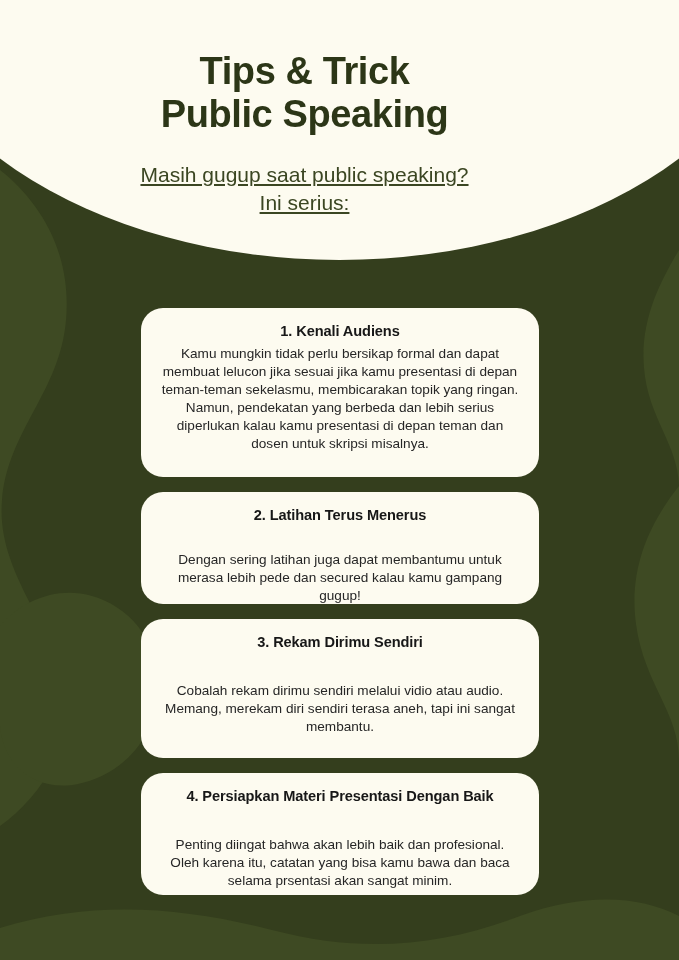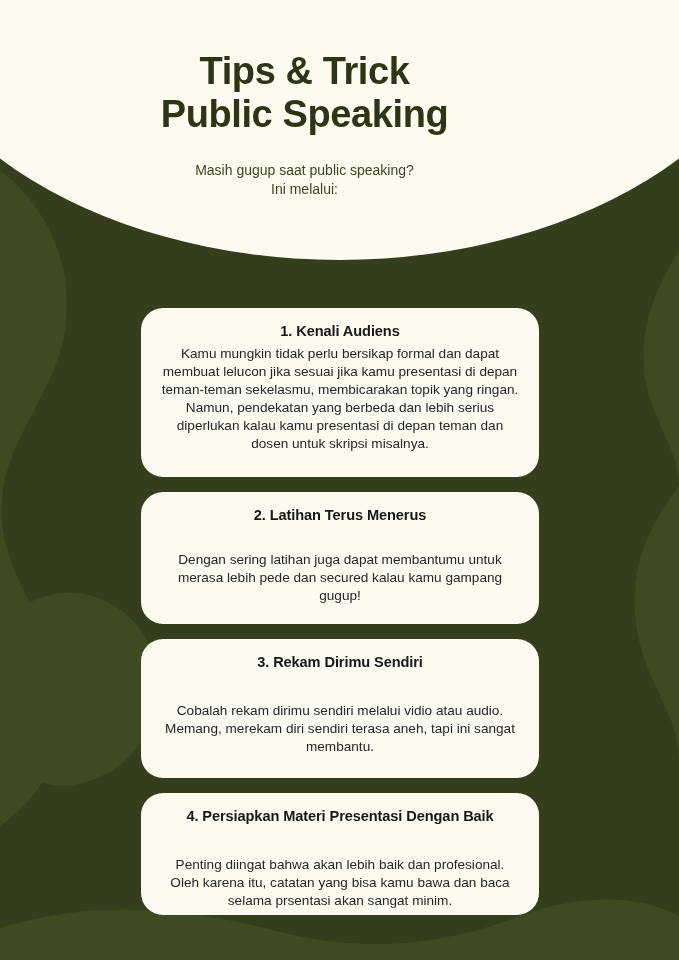--- a/index.html
+++ b/index.html
@@ -59,23 +59,24 @@
     color: #2C3617;
     font-size: 38px;
     font-weight: bold;
     line-height: 1.14;
     letter-spacing: -0.4px;
   }
 
   .subtitle {
     margin-top: 24px;
     color: #3B4622;
-    font-size: 14px;
+    font-size: 21px;
     line-height: 1.35;
     font-weight: 400;
+    text-decoration: underline;
   }
 
   
   .cards {
     position: absolute;
     left: 141px;
     top: 308px;
     width: 398px;
     z-index: 4;
   }
@@ -101,21 +102,21 @@
     text-align: center;
     color: #262626;
     font-size: 13.6px;
     line-height: 1.33;
     margin-top: 4px;
   }
 
   .card-1 { height: 169px; }
   .card-1 .card-body { margin-top: 4px; }
 
-  .card-2 { height: 132px; }
+  .card-2 { height: 112px; }
   .card-2 .card-body { margin-top: 26px; }
 
   .card-3 { height: 139px; }
   .card-3 .card-body { margin-top: 30px; }
 
   .card-4 { height: 122px; }
   .card-4 .card-body { margin-top: 30px; }
 </style>
 </head>
 <body>
@@ -142,21 +143,21 @@
 
   <div class="header-shape"></div>
 
   <div class="header-content">
     <div class="title">
       <div>Tips &amp; Trick</div>
       <div>Public Speaking</div>
     </div>
     <div class="subtitle">
       <div>Masih gugup saat public speaking?</div>
-      <div>Ini melalui:</div>
+      <div>Ini serius:</div>
     </div>
   </div>
 
   <div class="cards">
 
     <div class="card card-1">
       <div class="card-title">1. Kenali Audiens</div>
       <div class="card-body">Kamu mungkin tidak perlu bersikap formal dan dapat membuat lelucon jika sesuai jika kamu presentasi di depan  teman-teman sekelasmu, membicarakan topik yang ringan. Namun,  pendekatan yang berbeda dan lebih serius diperlukan kalau kamu presentasi di depan teman dan dosen untuk skripsi misalnya.</div>
     </div>
 

